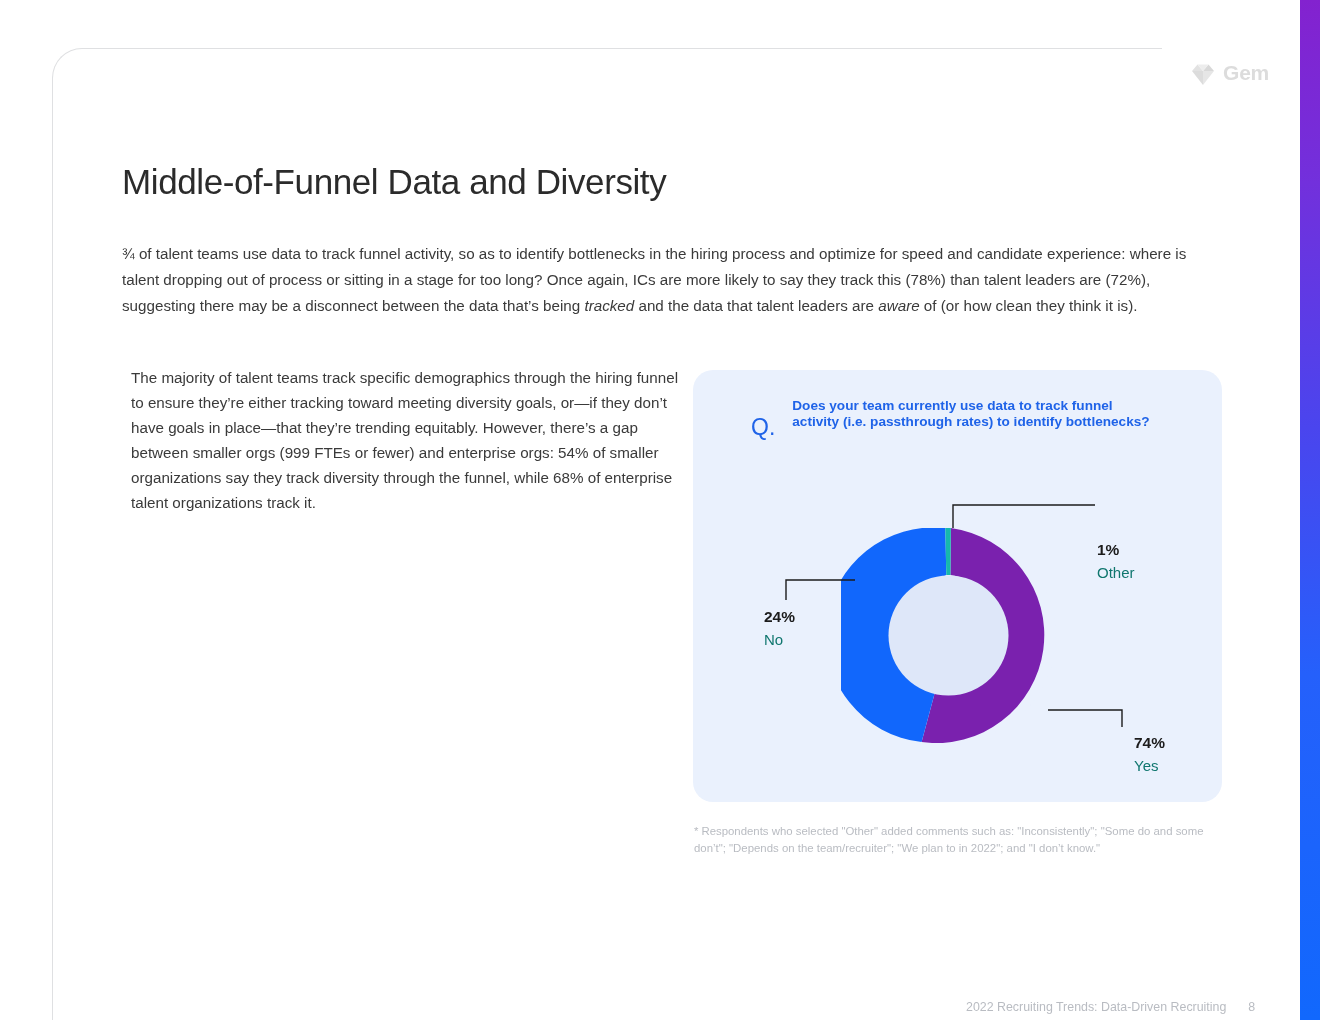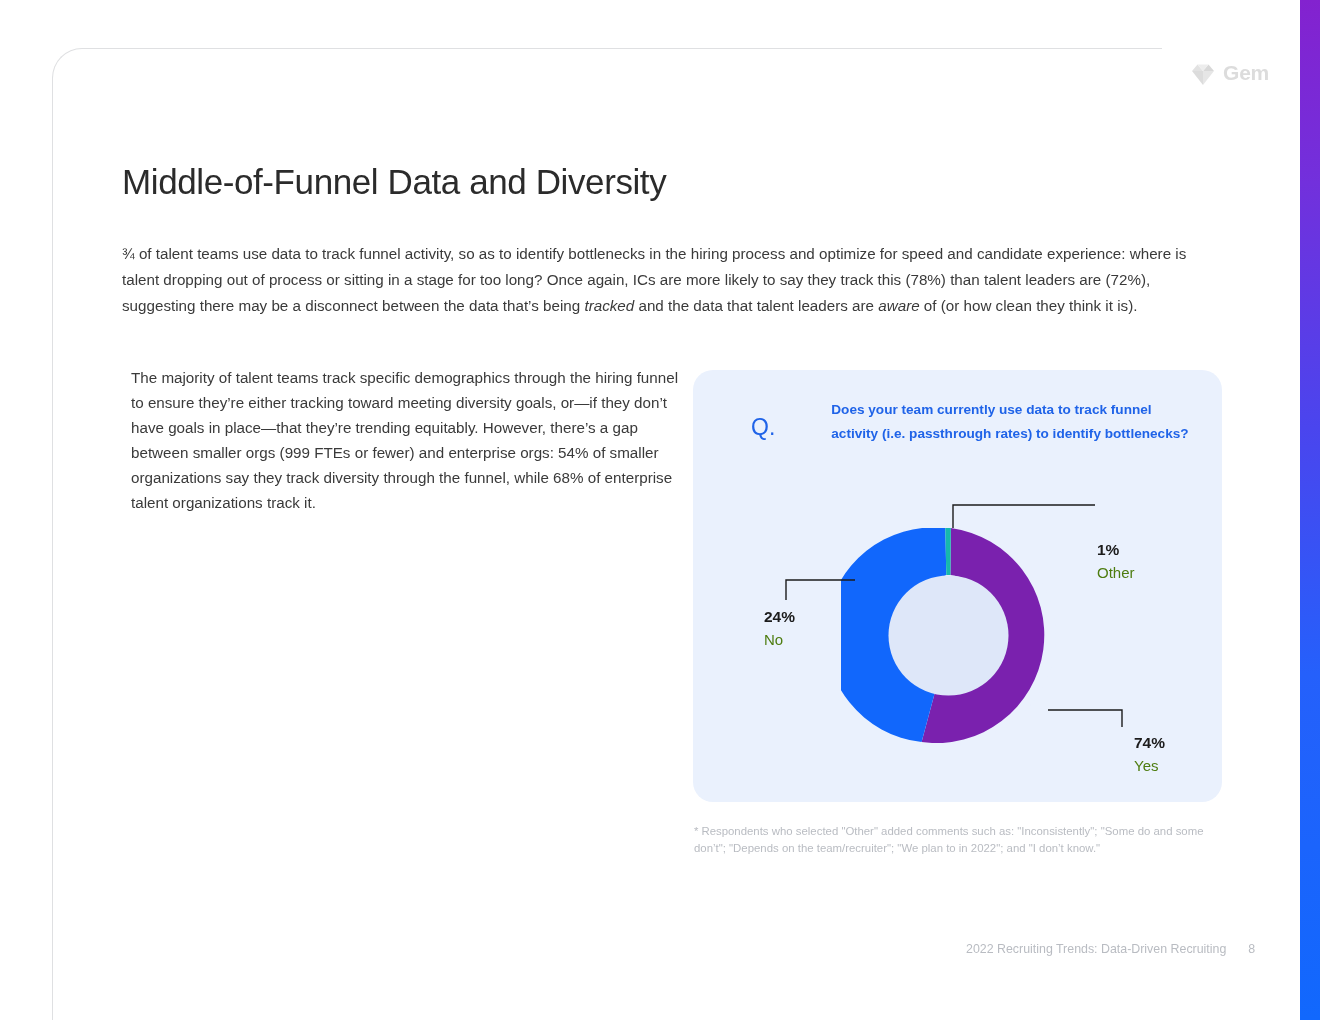--- a/index.html
+++ b/index.html
@@ -117,24 +117,23 @@
   .q-mark {
     font-size: 23px;
     font-weight: 400;
     color: #1f63e8;
     line-height: 1;
     padding-top: 18px;
   }
   .q-text {
     font-size: 13.6px;
     font-weight: bold;
-    line-height: 24px;
+    line-height: 16px;
     color: #1f63e8;
     width: 362px;
-    margin-left: 39px;
   }
 
   
   .donut-wrap {
     position: absolute;
     left: 148px;
     top: 158px;
     width: 215px;
     height: 215px;
   }
@@ -148,21 +147,21 @@
   .callout .pct {
     font-size: 15.5px;
     font-weight: bold;
     color: #1c1c1c;
     display: block;
     margin-bottom: 7px;
   }
   .callout .lbl {
     font-size: 15px;
     font-weight: 400;
-    color: #4d7c0f;
+    color: #0f766e;
     display: block;
   }
 
   .callout-other { left: 1097px; top: 542px; }
   .callout-no    { left: 764px;  top: 609px; text-align: left; width: 54px; }
   .callout-yes   { left: 1134px; top: 735px; }
 
   
   .leaders {
     position: absolute;
@@ -182,21 +181,21 @@
     font-size: 11.4px;
     line-height: 17px;
     color: #b9bcc2;
   }
   .footnote .star { margin-right: 3px; }
 
   
   .footer {
     position: absolute;
     left: 966px;
-    top: 942px;
+    top: 1000px;
     display: flex;
     align-items: baseline;
     gap: 22px;
     font-size: 12.4px;
     color: #b9bcc2;
   }
 </style>
 </head>
 <body>
 

